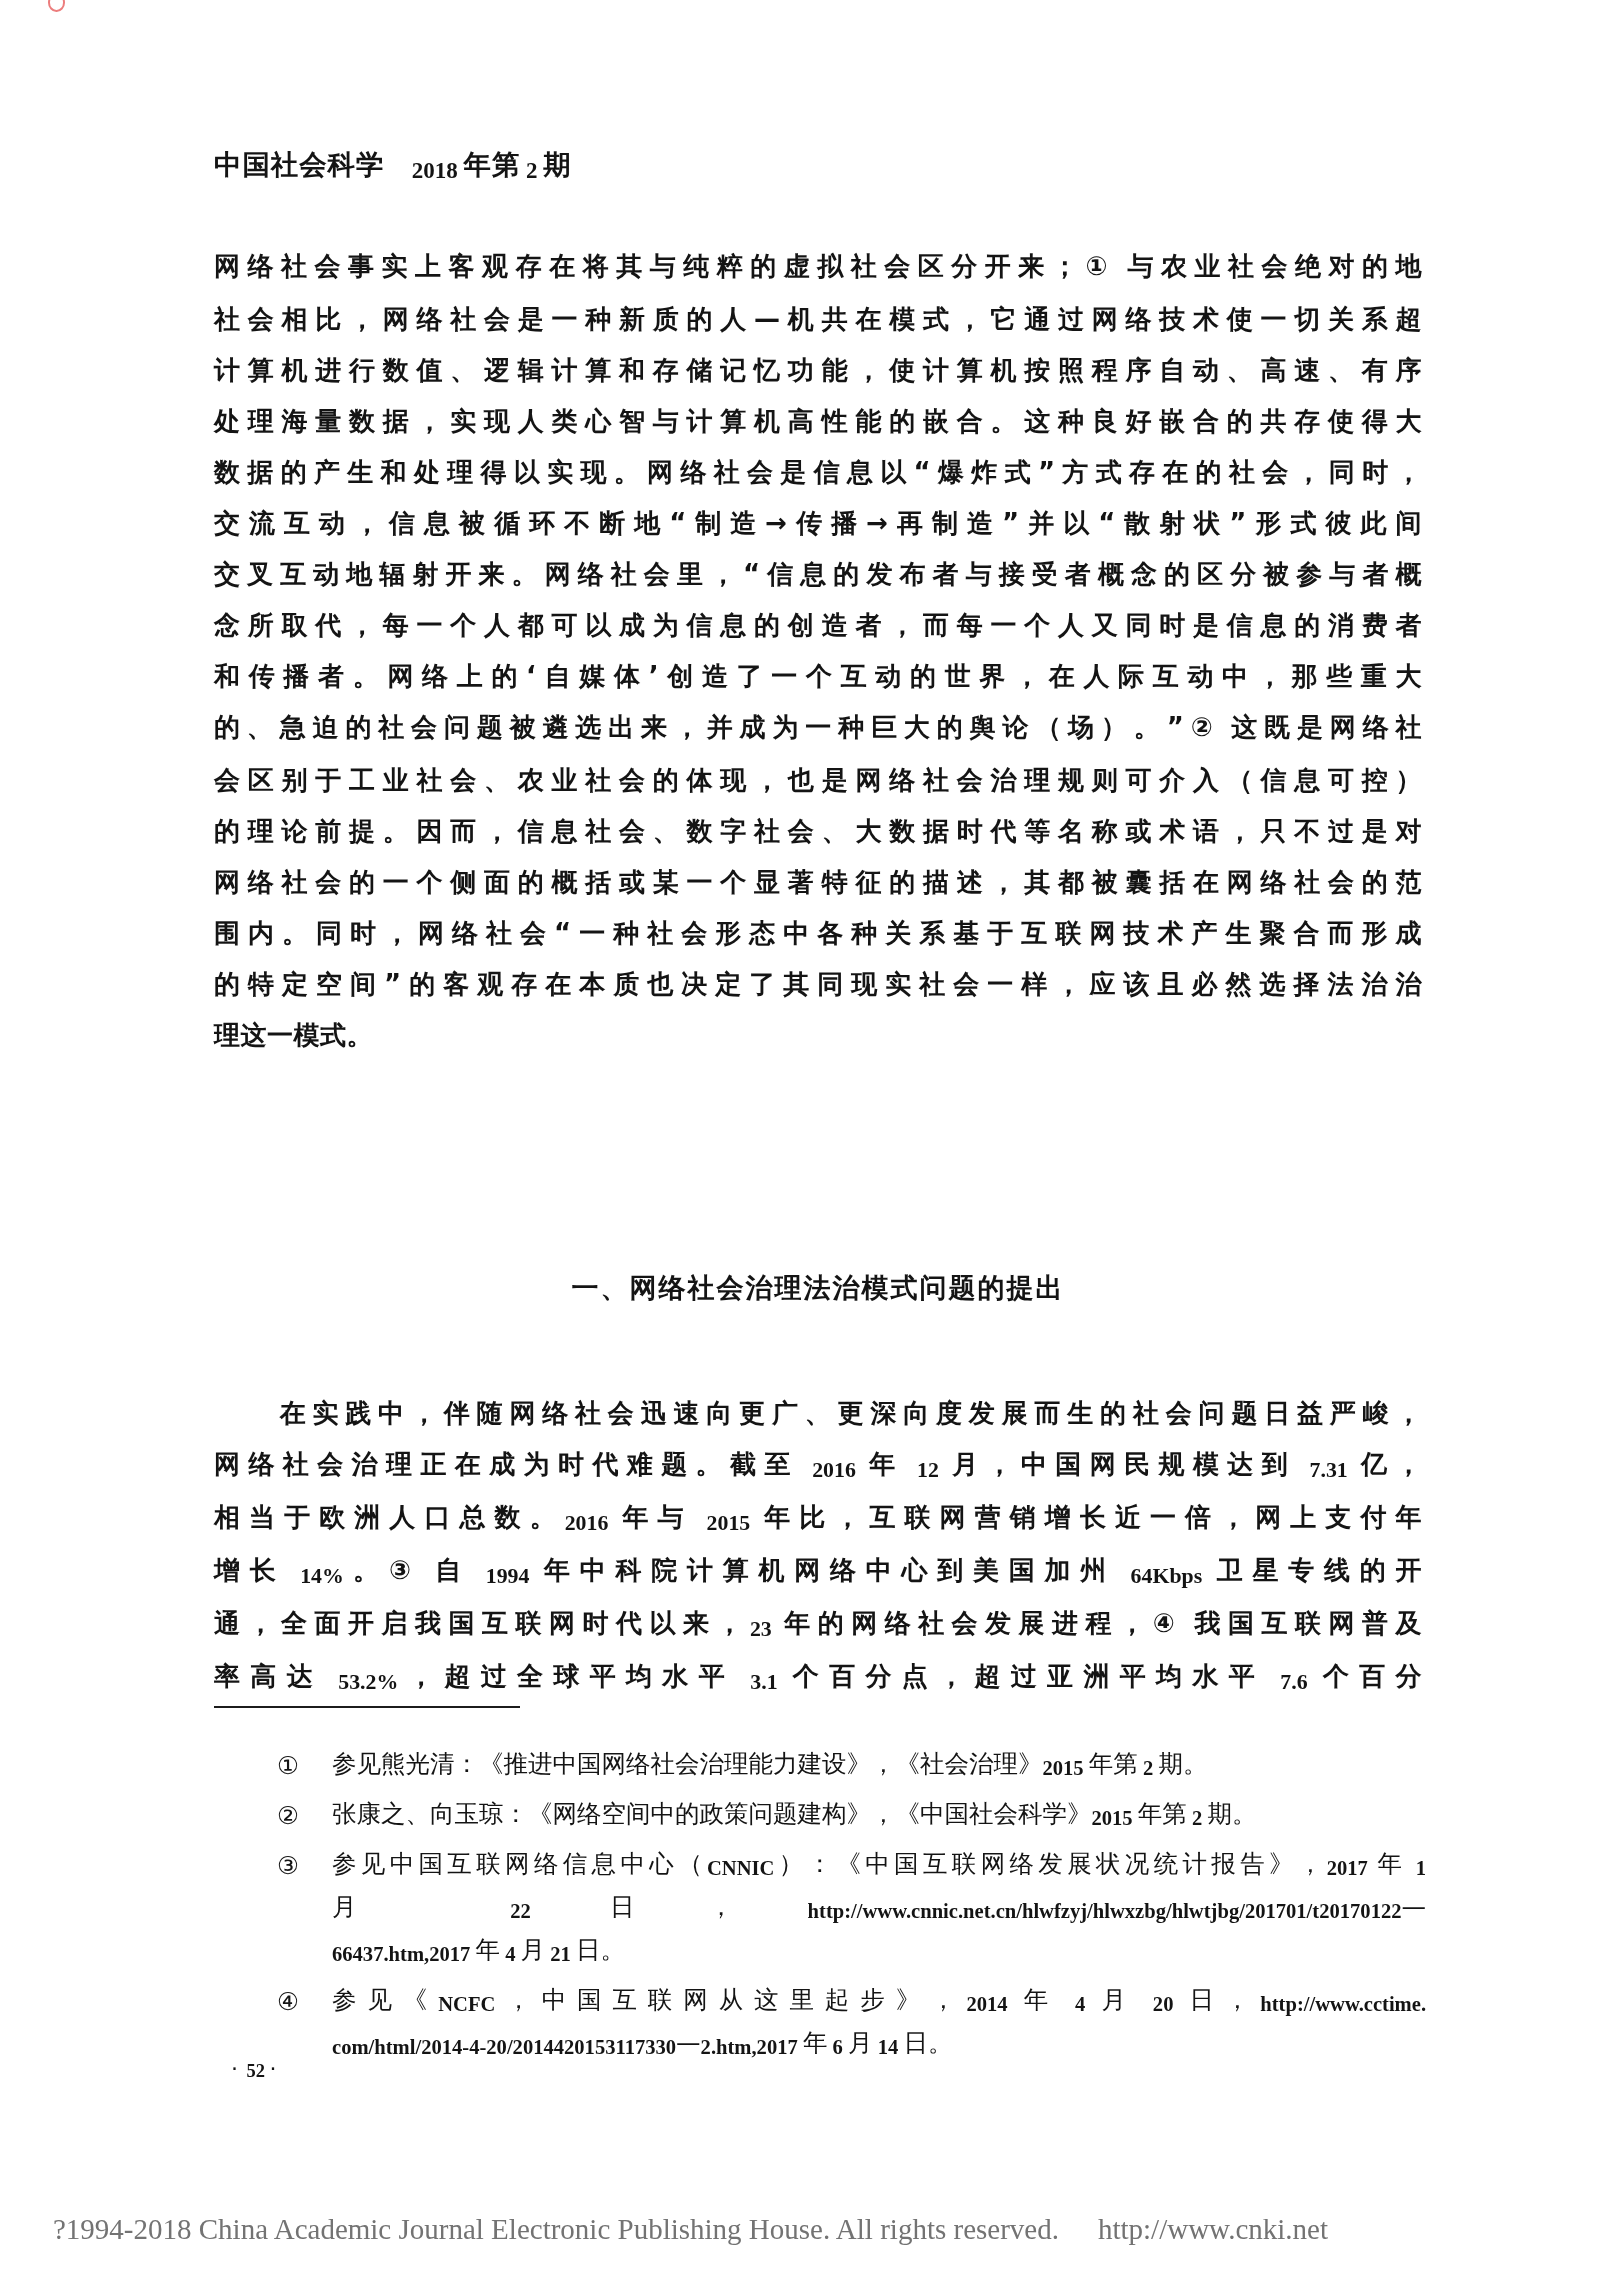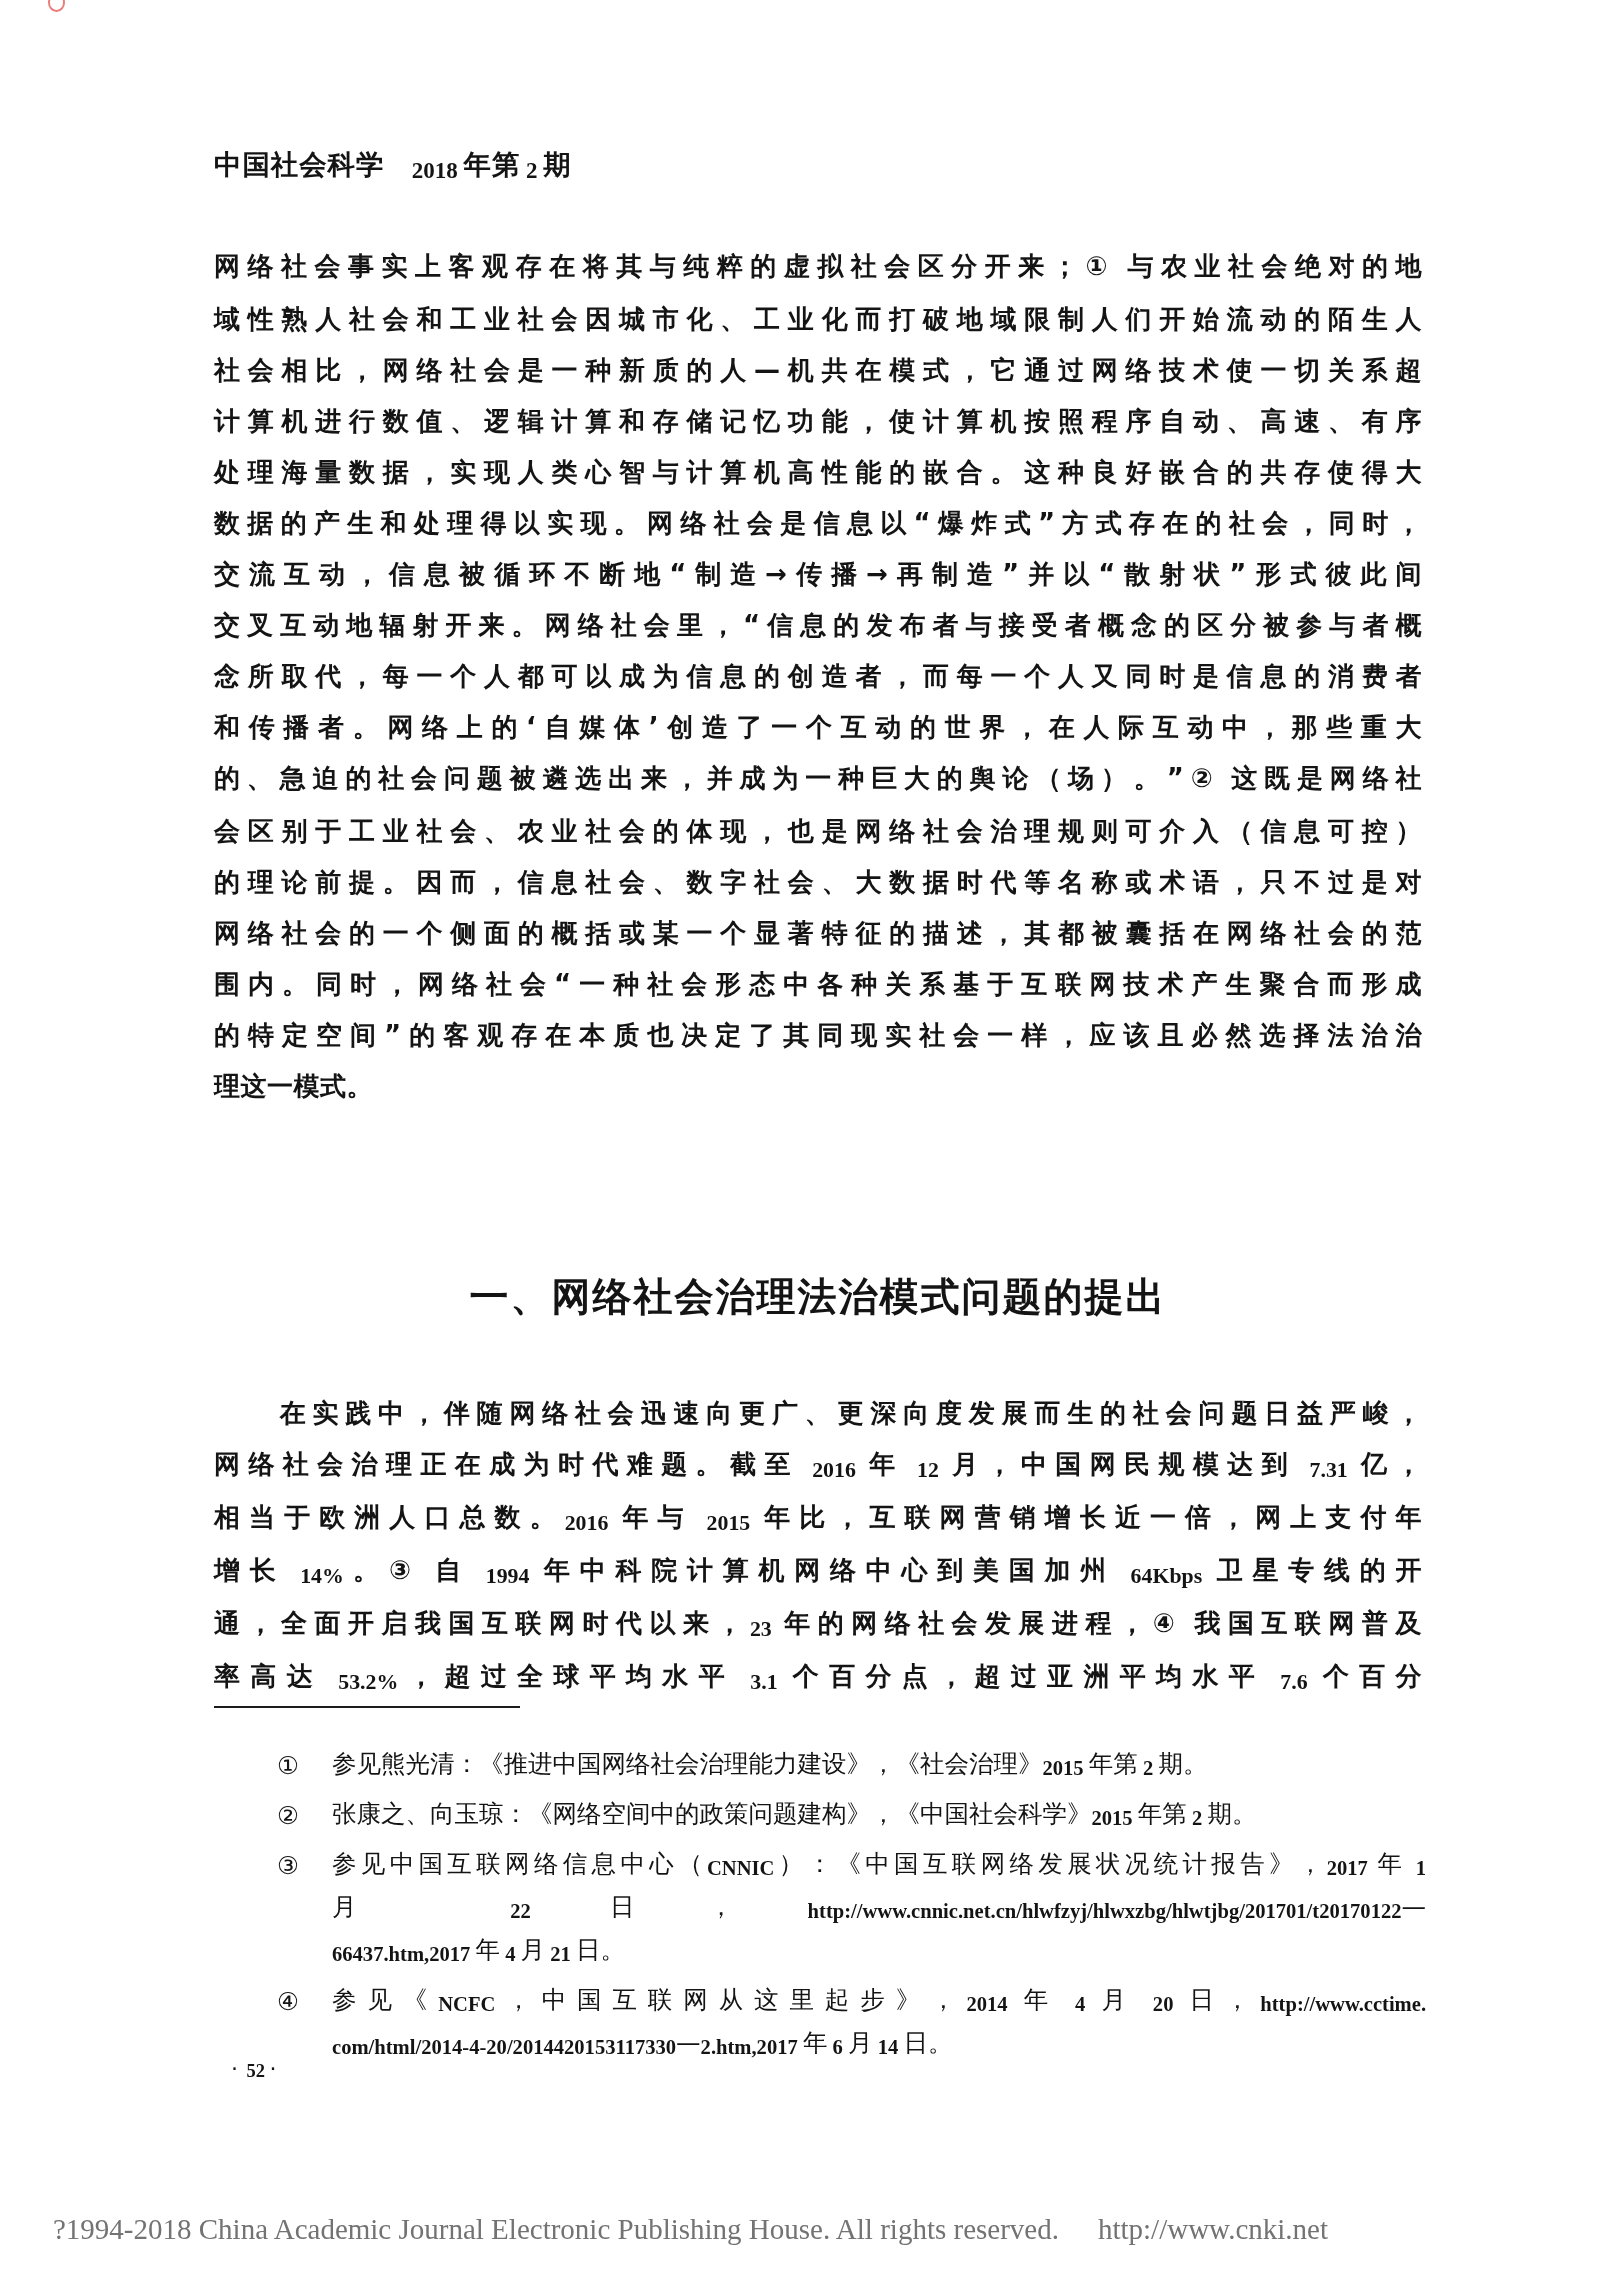--- a/index.html
+++ b/index.html
@@ -30,21 +30,21 @@
     line-height:51px;
     letter-spacing:0.5px;
   }
   #para1{top:241px;}
   #para2{top:1388px;}
   .line{white-space:normal;}
   .just{text-align:justify;text-align-last:justify;}
   .section-heading{
     position:absolute;left:214px;top:1270px;width:1208px;
     text-align:center;
-    font-size:39px;font-weight:700;letter-spacing:2px;
+    font-size:27px;font-weight:700;letter-spacing:2px;
   }
   .fn-separator{
     position:absolute;left:214px;top:1706px;
     width:306px;height:0;
     border-top:2.9px solid #1c1c1c;
   }
   .footnotes{
     position:absolute;left:277px;top:1743px;width:1149px;
     font-size:24.5px;font-weight:500;
     line-height:42px;
@@ -81,21 +81,20 @@
 <div class="page">
 
   <div class="corner-mark"></div>
 
   <div class="header">
     <span>中国社会科学</span><span class="issue"><span class="lat">2018 </span>年第<span class="lat"> 2 </span>期</span>
   </div>
 
   <div class="bodytext" id="para1">
       <div class="line just">网络社会事实上客观存在将其与纯粹的虚拟社会区分开来；①<span class="lat"> </span>与农业社会绝对的地</div>
-      <div class="line just">域性熟人社会和工业社会因城市化、工业化而打破地域限制人们开始流动的陌生人</div>
       <div class="line just">社会相比，网络社会是一种新质的人—机共在模式，它通过网络技术使一切关系超</div>
       <div class="line just">计算机进行数值、逻辑计算和存储记忆功能，使计算机按照程序自动、高速、有序</div>
       <div class="line just">处理海量数据，实现人类心智与计算机高性能的嵌合。这种良好嵌合的共存使得大</div>
       <div class="line just">数据的产生和处理得以实现。网络社会是信息以“爆炸式”方式存在的社会，同时，</div>
       <div class="line just">交流互动，信息被循环不断地“制造→传播→再制造”并以“散射状”形式彼此间</div>
       <div class="line just">交叉互动地辐射开来。网络社会里，“信息的发布者与接受者概念的区分被参与者概</div>
       <div class="line just">念所取代，每一个人都可以成为信息的创造者，而每一个人又同时是信息的消费者</div>
       <div class="line just">和传播者。网络上的‘自媒体’创造了一个互动的世界，在人际互动中，那些重大</div>
       <div class="line just">的、急迫的社会问题被遴选出来，并成为一种巨大的舆论（场）。”②<span class="lat"> </span>这既是网络社</div>
       <div class="line just">会区别于工业社会、农业社会的体现，也是网络社会治理规则可介入（信息可控）</div>

